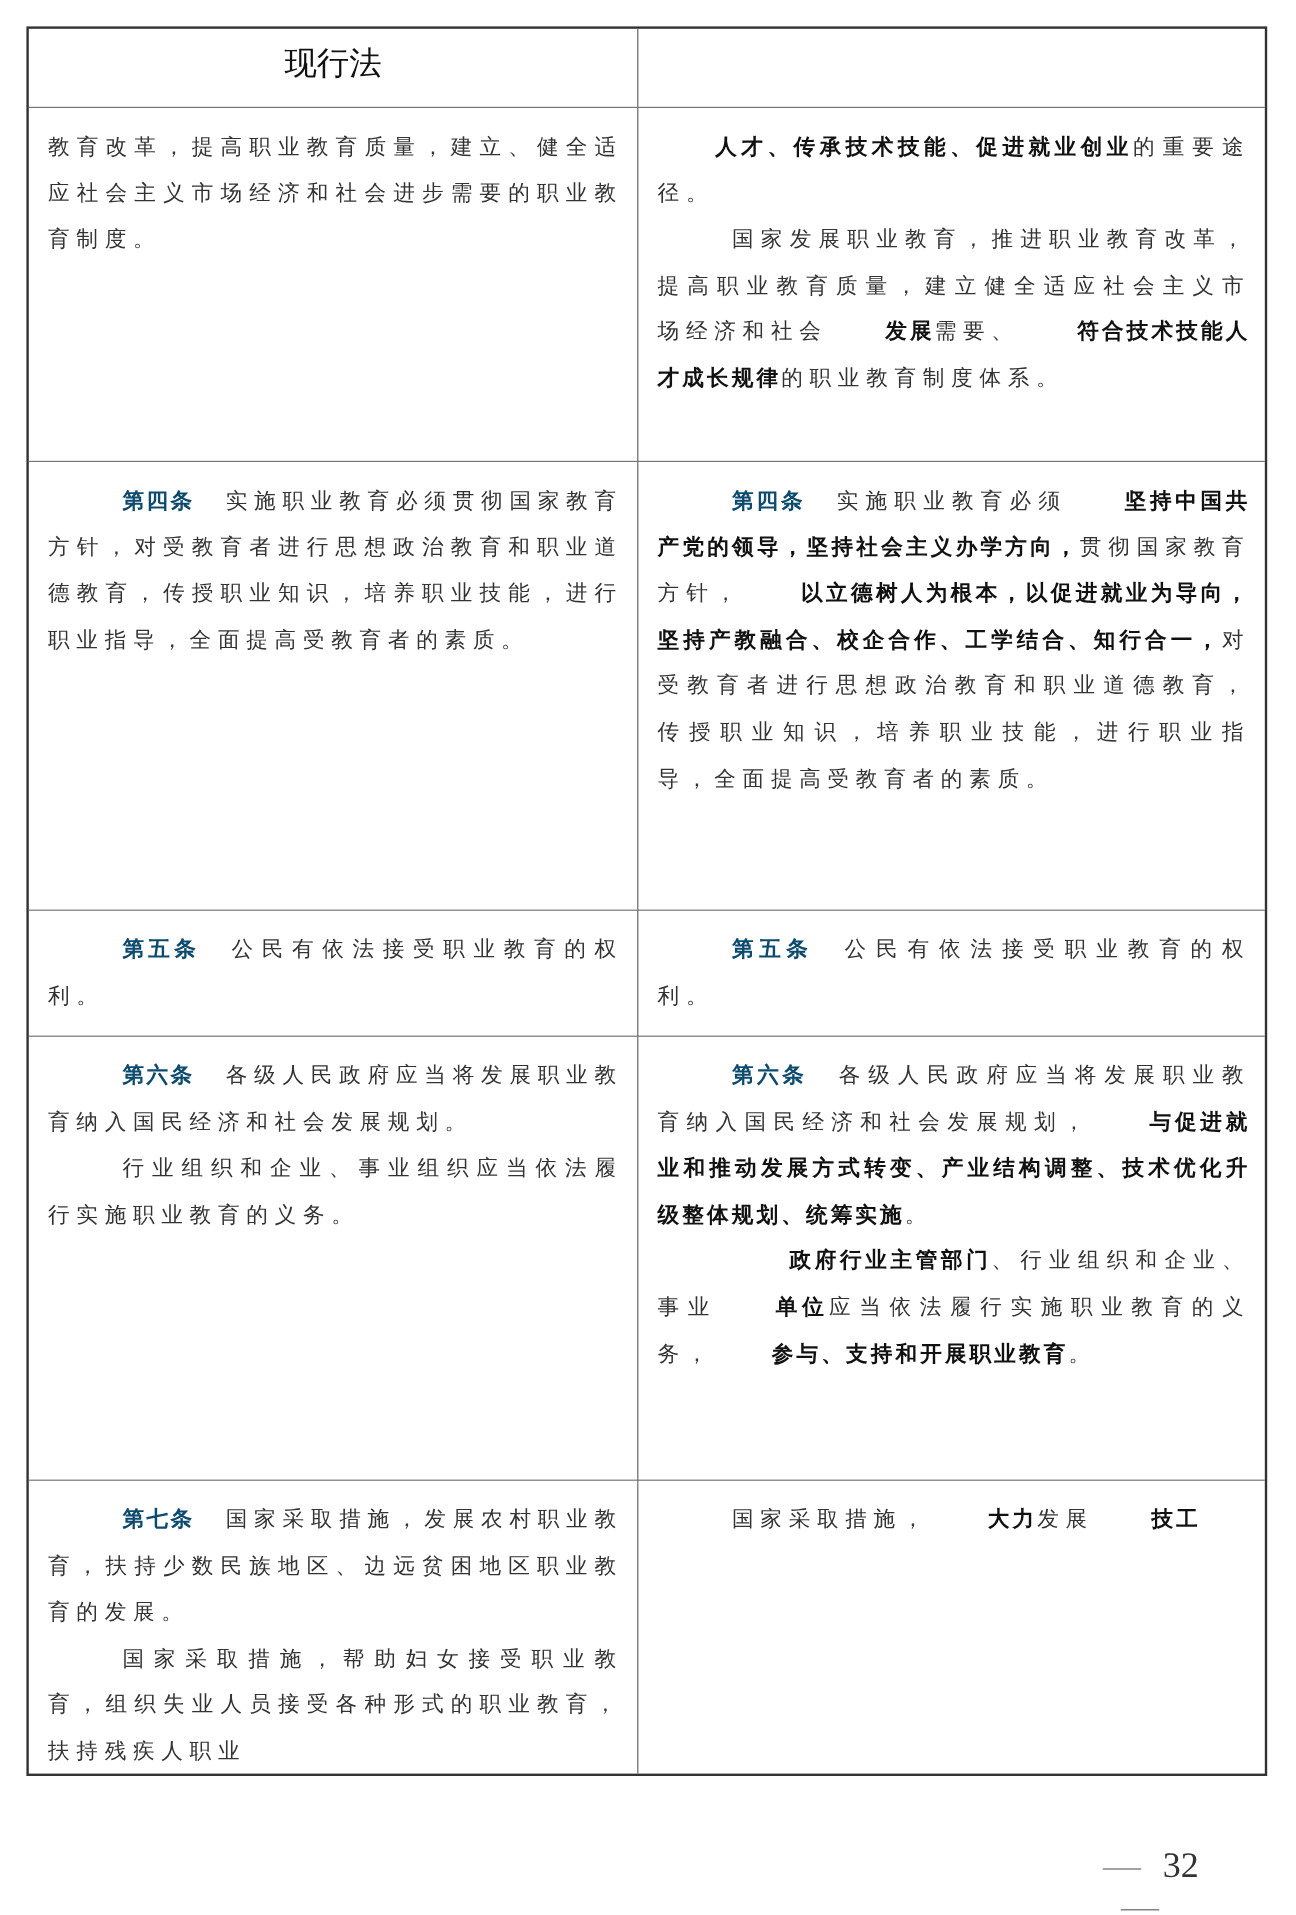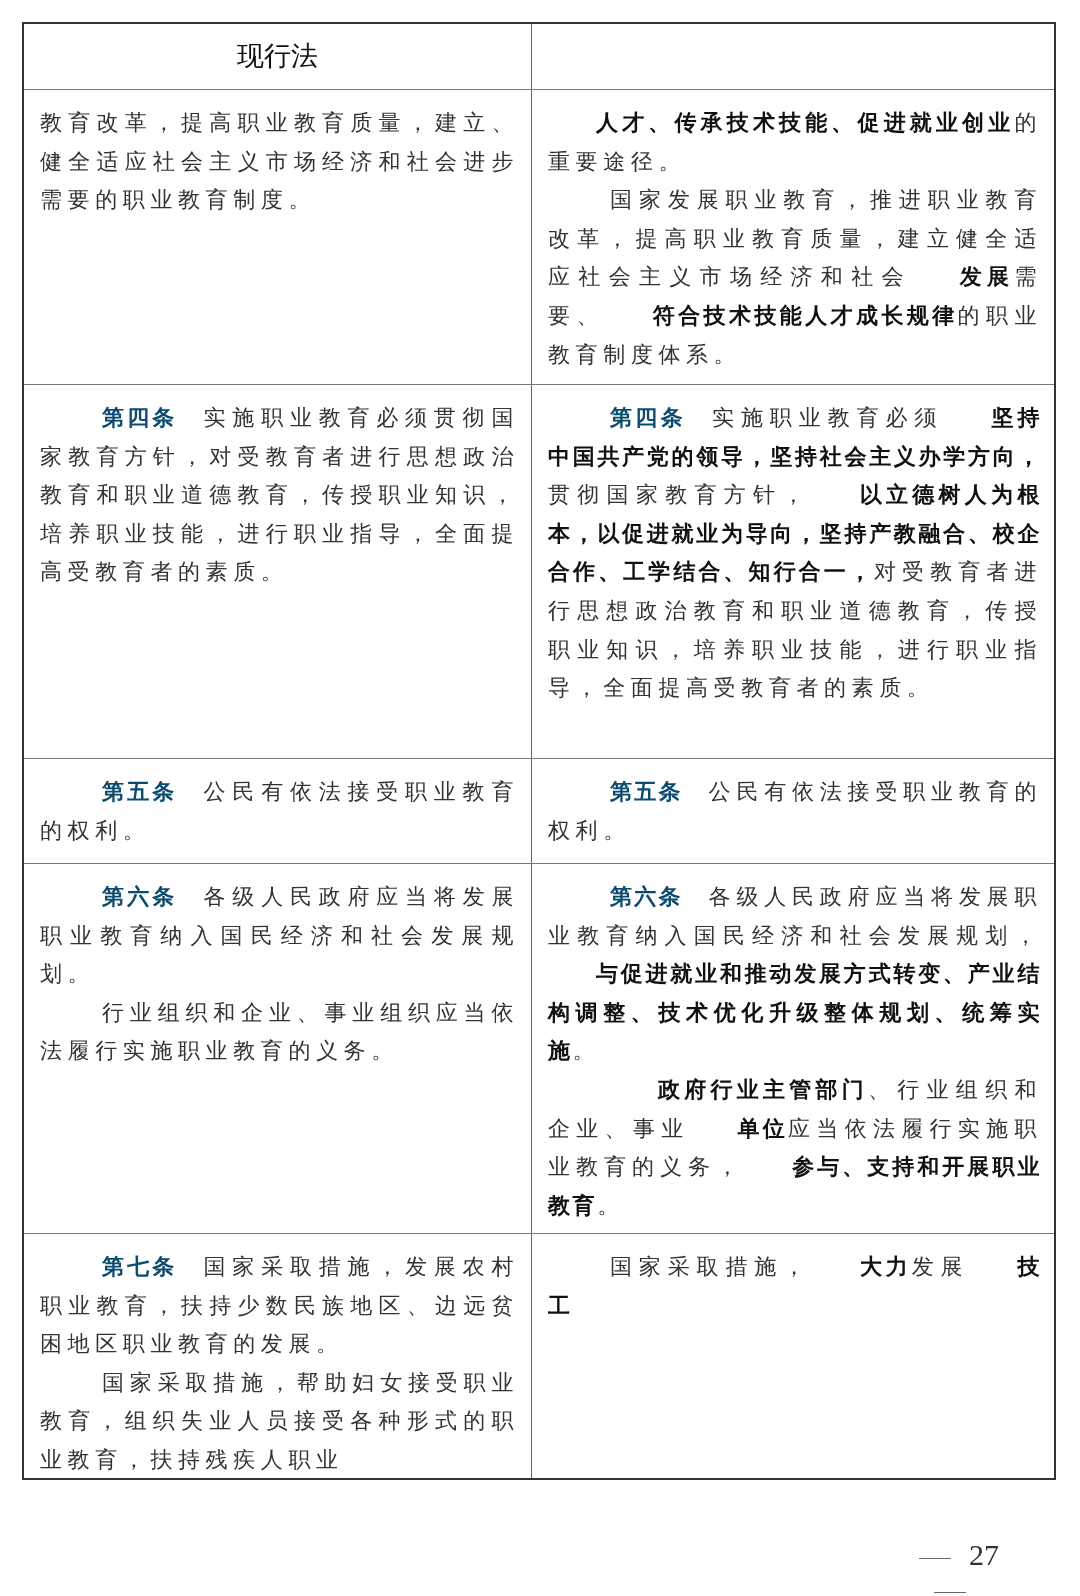--- a/index.html
+++ b/index.html
@@ -6,23 +6,23 @@
   body { width: 1080px; height: 1596px; position: relative; overflow: hidden;
          font-family: "DejaVu Serif", "Liberation Serif", serif; color: #222; }
   .table { position: absolute; left: 22px; top: 22px; width: 1034px; height: 1458px;
            border: 2px solid #333; box-sizing: border-box; }
   .col-divider { position: absolute; left: 507px; top: 0; bottom: 0; width: 1px; background: #666; }
   .row { position: absolute; left: 0; right: 0; border-bottom: 1px solid #777; }
   .row.last { border-bottom: none; }
   .cell { position: absolute; top: 0; bottom: 0; box-sizing: border-box; padding: 0 12px 0 16px; }
   .cell.left { left: 0; width: 507px; }
   .cell.right { left: 508px; width: 522px; padding-left: 16px; padding-right: 12px; }
-  .hdr { font-family: Liberation Serif, serif; font-size: 27px; text-align: center;
+  .hdr { font-family: Liberation Mono, monospace; font-size: 27px; text-align: center;
          line-height: 64px; font-weight: normal; color: #111; padding: 0; }
-  .para { font-size: 22px; line-height: 38.6px; letter-spacing: 5.6px; margin: 0;
+  .para { font-size: 18px; line-height: 38.6px; letter-spacing: 5.6px; margin: 0;
           text-align: justify; word-break: break-all; color: #333; }
   .para.indent { text-indent: 62px; }
   .b { font-family: "DejaVu Sans", sans-serif; font-weight: bold; color: #111; letter-spacing: 2.6px; margin-left: 48px; }
   .art { font-family: "DejaVu Sans", sans-serif; font-weight: bold; color: #0c4a6e; letter-spacing: 2px; margin-right: 26px; }
   .body-text { padding-top: 14px; }
   .footer { position: absolute; top: 1538px; left: 870px; width: 160px; text-align: center;
             font-family: "Liberation Serif", serif; font-size: 30px; color: #333; }
   .footer .dash { display: inline-block; width: 32px; height: 1px; background: #666; vertical-align: middle; margin: 0 18px; }
 </style>
 </head>
@@ -79,14 +79,14 @@
         <p class="para indent"><span class="art">第七条</span><span>国家采取措施，发展农村职业教育，扶持少数民族地区、边远贫困地区职业教育的发展。</span></p>
         <p class="para indent"><span>国家采取措施，帮助妇女接受职业教育，组织失业人员接受各种形式的职业教育，扶持残疾人职业</span></p>
       </div>
     <div class="cell right body-text">
         <p class="para indent"><span>国家采取措施，</span><span class="b">大力</span><span>发展</span><span class="b">技工</span></p>
       </div>
   </div>
 </div>
 
 <div class="footer">
-  <span class="dash"></span><span>27</span><span class="dash"></span>
+  <span class="dash"></span><span>32</span><span class="dash"></span>
 </div>
 
 </body></html>

